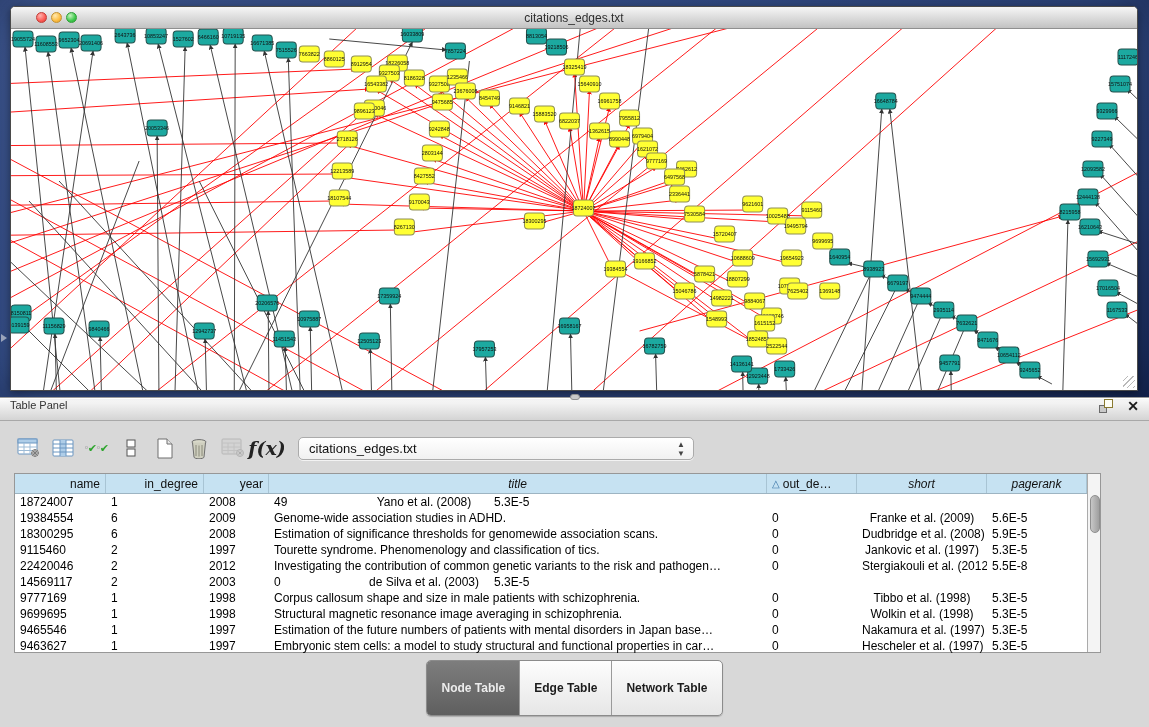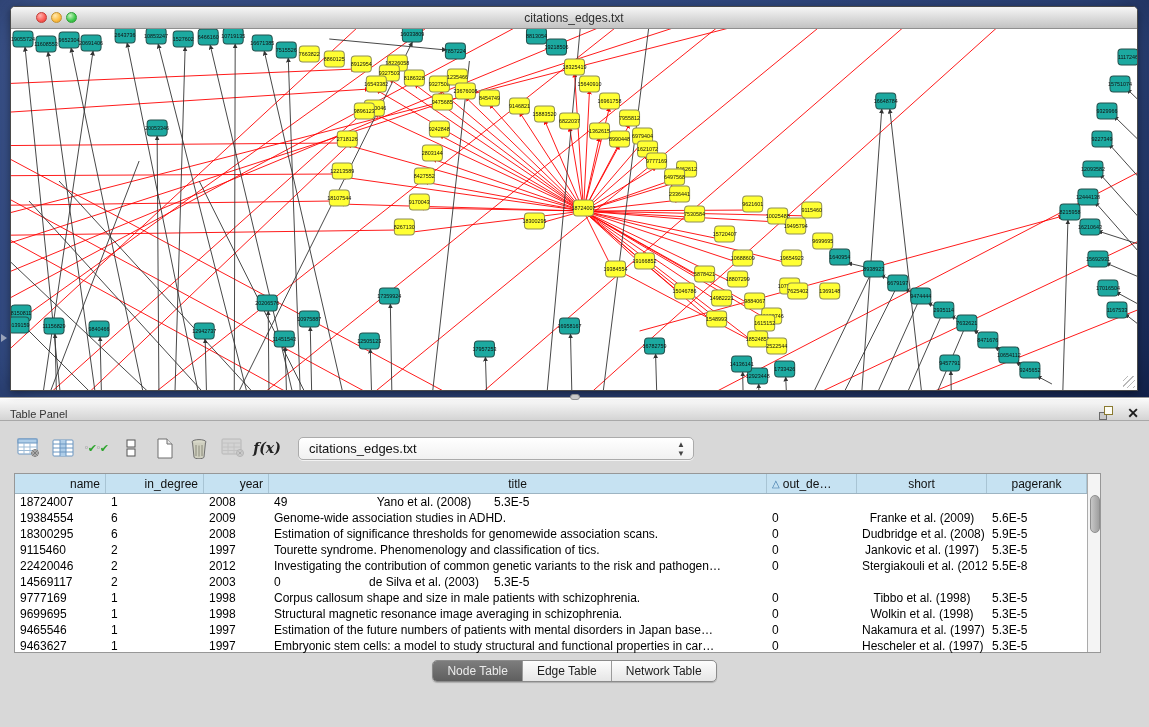--- a/index.html
+++ b/index.html
@@ -28,67 +28,67 @@
   .edge-arrow { position:absolute; left:1px; top:334px; width:0; height:0;
     border-top:4px solid transparent; border-bottom:4px solid transparent; border-left:6px solid #9aa4bb; }
 
   
   .splitter { position:relative; height:2px; background:#9a9a9a; border-bottom:1px solid #fff; }
   .splitter .handle { position:absolute; left:570px; top:-3px; width:10px; height:6px;
     border-radius:3px; background:#c9c9c9; border:1px solid #8f8f8f; }
 
   
   .panel-header { height:22px; background:linear-gradient(#fafafa,#d4d4d4);
-    border-bottom:1px solid #a8a8a8; display:flex; align-items:flex-end; padding:0 10px; }
+    border-bottom:1px solid #a8a8a8; display:flex; align-items:flex-start; padding:0 10px; }
   .panel-title { font-size:11px; color:#333; }
   .panel-header .spacer { flex:1; }
   .float-icon { position:relative; width:14px; height:14px; margin-right:14px; }
   .float-icon .back  { position:absolute; left:0; bottom:0; width:8px; height:8px; border:1px solid #6a6a6a; background:#c9c9c9; }
   .float-icon .front { position:absolute; right:0; top:0; width:9px; height:9px; border:1px solid #8a7a30; background:#fdfdf4; }
   .close-x { font-size:14px; font-weight:bold; color:#1c1c1c; line-height:14px; cursor:default; }
 
   .panel-body { height:306px; background:#d8d8d8; position:relative; }
 
   
   .toolbar { display:flex; align-items:center; height:44px; padding:10px 0 0 14px; }
   .tool { width:30px; height:30px; display:flex; align-items:center; justify-content:center; margin-right:4px; }
   .tool.dim { opacity:.45; }
-  .fx { font-family:"DejaVu Serif", serif; font-style:italic; font-weight:bold; font-size:14px; color:#222; }
+  .fx { font-family:"DejaVu Serif", serif; font-style:italic; font-weight:bold; font-size:19px; color:#222; }
   .checks { font-size:11px; color:#2da52d; line-height:10px; text-align:left; }
   .checks .sq { color:#777; font-size:8px; }
   .combo { position:relative; width:396px; height:23px; margin-left:12px;
     background:linear-gradient(#ffffff,#f1f1f1); border:1px solid #ababab; border-radius:5px;
     display:flex; align-items:center; padding:0 24px 0 10px; font-size:13px; color:#111;
     box-shadow:0 1px 0 rgba(255,255,255,.7); }
   .combo .arrows { position:absolute; right:8px; top:2px; font-size:8px; line-height:9px; color:#444; text-align:center; }
 
   
   .table-outer { display:flex; margin:8px 0 0 14px; width:1087px; height:180px;
     border:1px solid #979797; background:#fff; }
   .grid { width:1072px; }
   .thead { display:flex; height:20px; background:#c6e2f2; border-bottom:1px solid #9db4c2; }
   .hcell { font-size:12px; color:#111; padding:2px 5px; border-right:1px solid #a8c4d4;
     display:flex; align-items:center; white-space:nowrap; overflow:hidden; }
   .trow { display:flex; height:16px; }
   .cell { font-size:12px; color:#000; padding:0 5px; white-space:nowrap; overflow:hidden;
     line-height:16px; }
   .c0{width:91px;} .c1{width:98px;} .c2{width:65px;} .c3{width:498px;} .c4{width:90px;} .c5{width:130px;} .c6{width:100px;}
   .hcell.c0,.hcell.c1,.hcell.c2{justify-content:flex-end;}
-  .hcell.c3,.hcell.c5,.hcell.c6{justify-content:center;}
+  .hcell.c3,.hcell.c5,.hcell.c6{justify-content:center;font-style:italic;}
   .cell.c5{text-align:center;}
   .sort-tri { color:#3a76a8; font-size:10px; margin-right:3px; }
   .vscroll { width:15px; background:#f4f4f4; border-left:1px solid #ababab; position:relative; }
   .vthumb { position:absolute; left:2px; top:21px; width:10px; height:38px; border-radius:5px;
     background:linear-gradient(90deg,#c7c7c7,#9f9f9f); border:1px solid #8f8f8f; }
 
   
   .tabbar { display:flex; justify-content:center; margin-top:7px; }
   .seg { display:inline-flex; border:1px solid #8b8b8b; border-radius:5px; overflow:hidden;
     background:linear-gradient(#fdfdfd,#e6e6e6); box-shadow:0 1px 1px rgba(0,0,0,.2); }
-  .seg .tab { padding:3px 14px; font-size:12px; color:#1c1c1c; border-right:1px solid #9a9a9a; }
+  .seg .tab { padding:20px 14px; font-size:12px; color:#1c1c1c; border-right:1px solid #9a9a9a;font-weight:bold; }
   .seg .tab:last-child { border-right:none; }
   .seg .tab.active { background:linear-gradient(#7d7d7d,#5f5f5f); color:#ececec; }
 
   .icon-svg { display:block; }
 </style>
 </head>
 <body>
 
 <div class="desktop">
   <div class="net-window">

